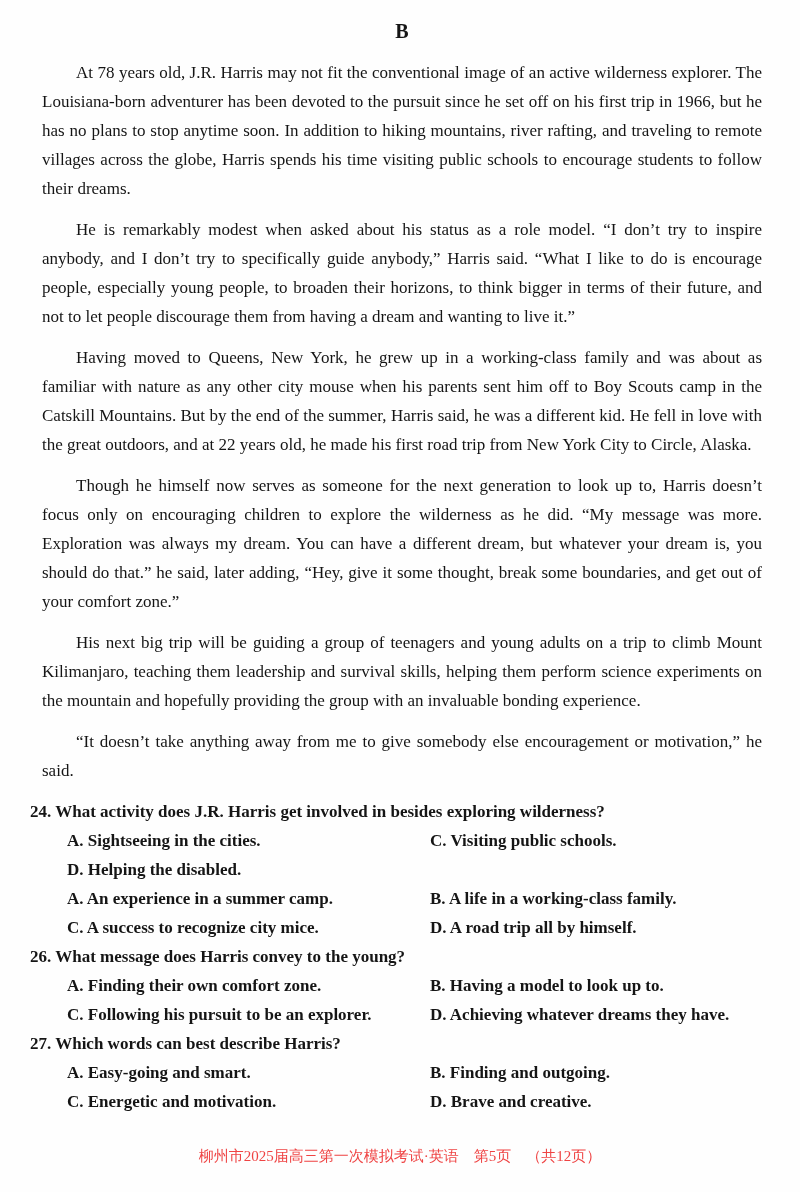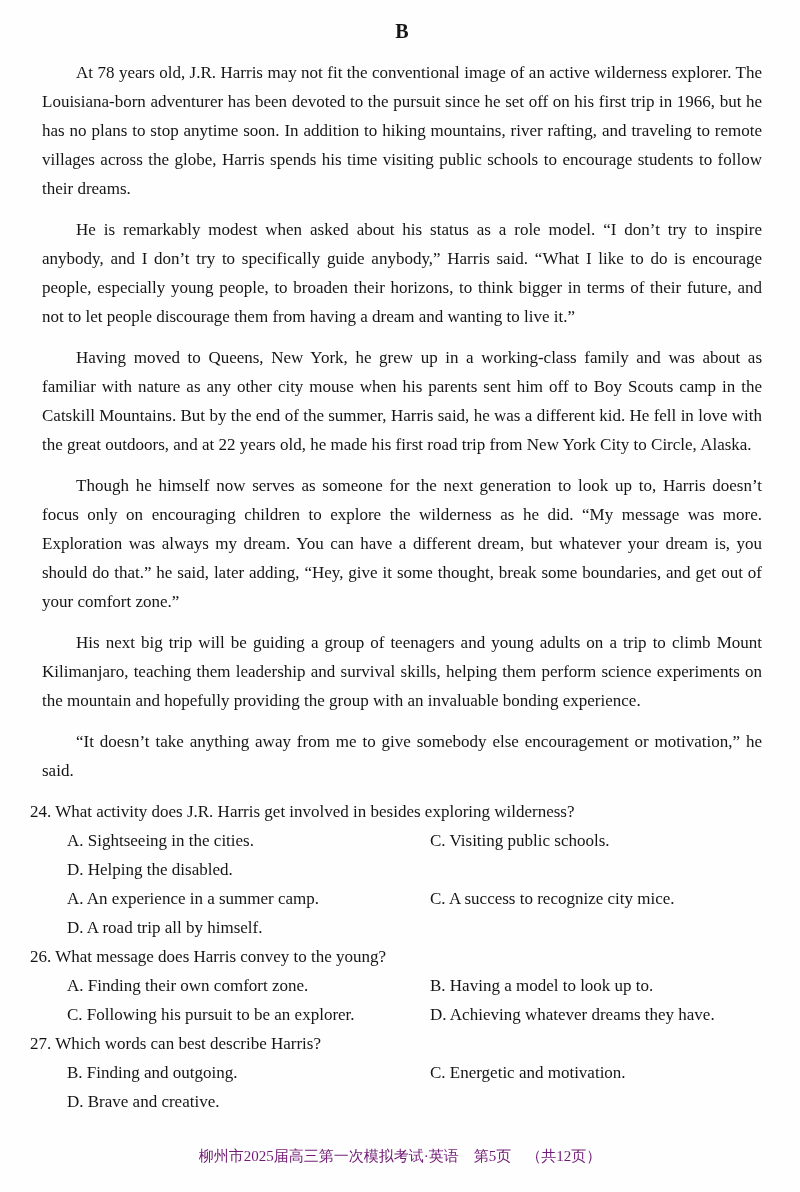--- a/index.html
+++ b/index.html
@@ -28,41 +28,42 @@
     line-height: 30px;
     margin-bottom: 4px;
   }
   .para {
     margin: 12px;
     text-align: justify;
     text-indent: 2em;
   }
   .questions {
     margin-top: 2px;
+    font-weight: bold;
   }
   .q-stem {
     margin: 0;
   }
   .options {
     display: grid;
     grid-template-columns: 363px 1fr;
     padding-left: 37px;
   }
   .opt {
     white-space: nowrap;
   }
   .footer {
     position: absolute;
     left: 0;
     bottom: 26px;
     width: 100%;
     text-align: center;
     font-size: 15px;
     line-height: 20px;
-    color: #701a75;
+    color: #ef4444;
     font-family: "Liberation Serif", "DejaVu Serif", serif;
   }
 </style>
 </head>
 <body>
 
 <div class="page">
 
   <div class="section-title">B</div>
 
@@ -80,38 +81,40 @@
       <div class="options">
         <div class="opt">A. Sightseeing in the cities.</div>
         <div class="opt">C. Visiting public schools.</div>
         <div class="opt">D. Helping the disabled.</div>
       </div>
     </div>
 
     <div class="question">
       <div class="options">
         <div class="opt">A. An experience in a summer camp.</div>
+        <div class="opt">B. A life in a working-class family.</div>
         <div class="opt">C. A success to recognize city mice.</div>
         <div class="opt">D. A road trip all by himself.</div>
       </div>
     </div>
 
     <div class="question">
       <div class="q-stem">26. What message does Harris convey to the young?</div>
       <div class="options">
         <div class="opt">A. Finding their own comfort zone.</div>
         <div class="opt">B. Having a model to look up to.</div>
         <div class="opt">C. Following his pursuit to be an explorer.</div>
         <div class="opt">D. Achieving whatever dreams they have.</div>
       </div>
     </div>
 
     <div class="question">
       <div class="q-stem">27. Which words can best describe Harris?</div>
       <div class="options">
+        <div class="opt">A. Easy-going and smart.</div>
         <div class="opt">B. Finding and outgoing.</div>
         <div class="opt">C. Energetic and motivation.</div>
         <div class="opt">D. Brave and creative.</div>
       </div>
     </div>
 
   </div>
 
   <div class="footer">
     <span>柳州市2025届高三第一次模拟考试·英语　第5页　（共12页）</span>

